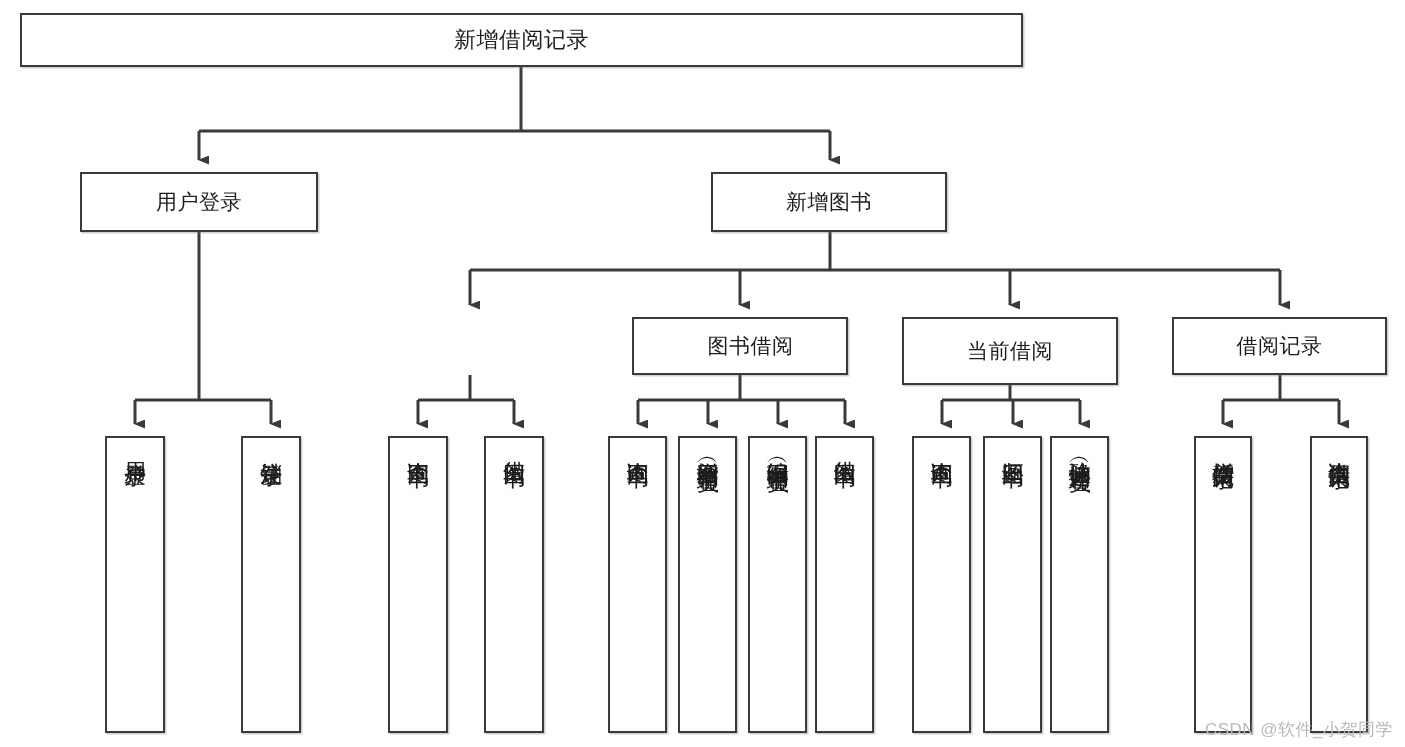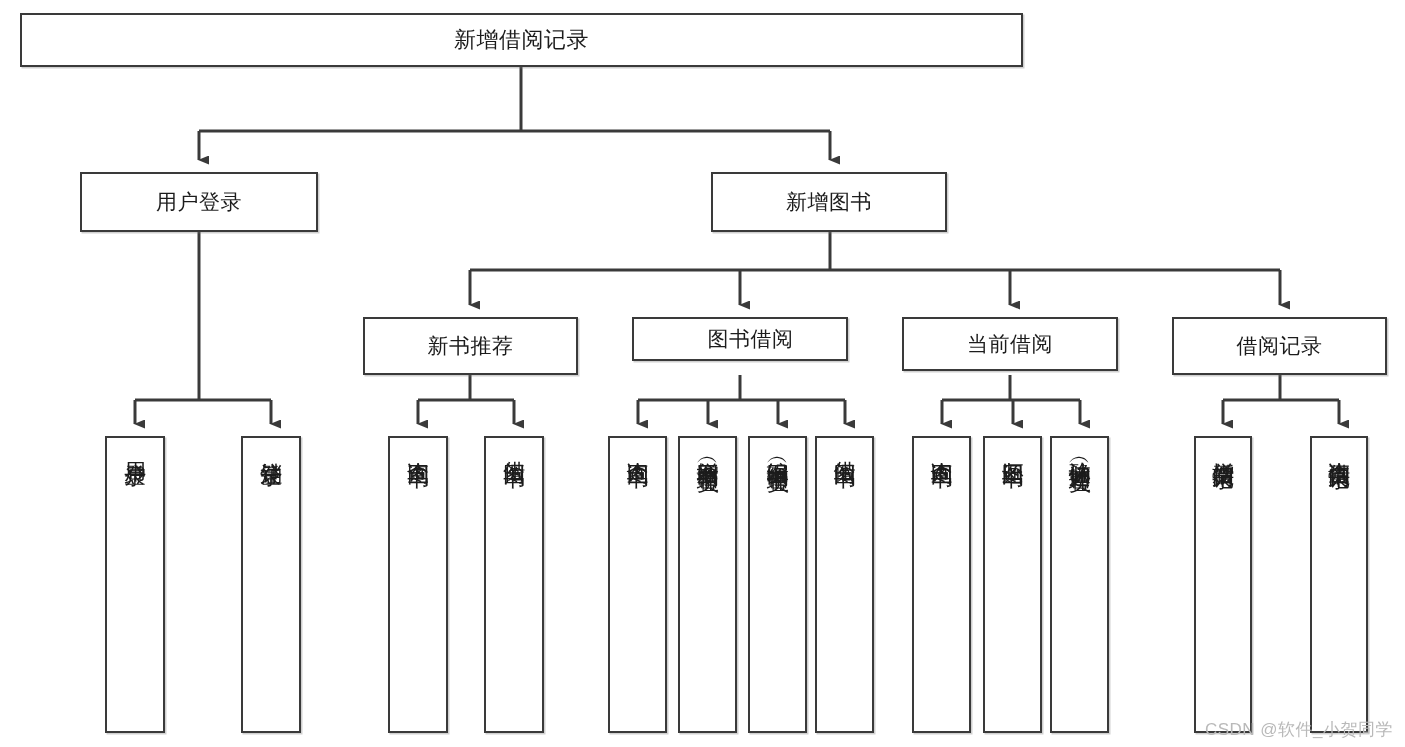--- a/index.html
+++ b/index.html
@@ -138,27 +138,24 @@
     <span class="lbl">新增图书</span>
   </div>
 
   <div class="node vert" style="left: 105px; top: 436px; width: 60px; height: 297px;">
     <span class="lbl">用户登录</span>
   </div>
   <div class="node vert" style="left: 241px; top: 436px; width: 60px; height: 297px;">
     <span class="lbl">注销登录</span>
   </div>
 
-  <div class="node horiz" style="left: 363px; top: 317px; width: 215px; height: 58px;">
-    <span class="lbl">新书推荐</span>
-  </div>
-  <div class="node horiz" style="left: 632px; top: 317px; width: 216px; height: 44px; padding-left: 21px;">
+  <div class="node horiz" style="left: 632px; top: 317px; width: 216px; height: 58px; padding-left: 21px;">
     <span class="lbl">图书借阅</span>
   </div>
-  <div class="node horiz" style="left: 902px; top: 317px; width: 216px; height: 54px;">
+  <div class="node horiz" style="left: 902px; top: 317px; width: 216px; height: 68px;">
     <span class="lbl">当前借阅</span>
   </div>
   <div class="node horiz" style="left: 1172px; top: 317px; width: 215px; height: 58px;">
     <span class="lbl">借阅记录</span>
   </div>
 
   <div class="node vert" style="left: 388px; top: 436px; width: 60px; height: 297px;">
     <span class="lbl">查询图书</span>
   </div>
   <div class="node vert" style="left: 484px; top: 436px; width: 60px; height: 297px;">

